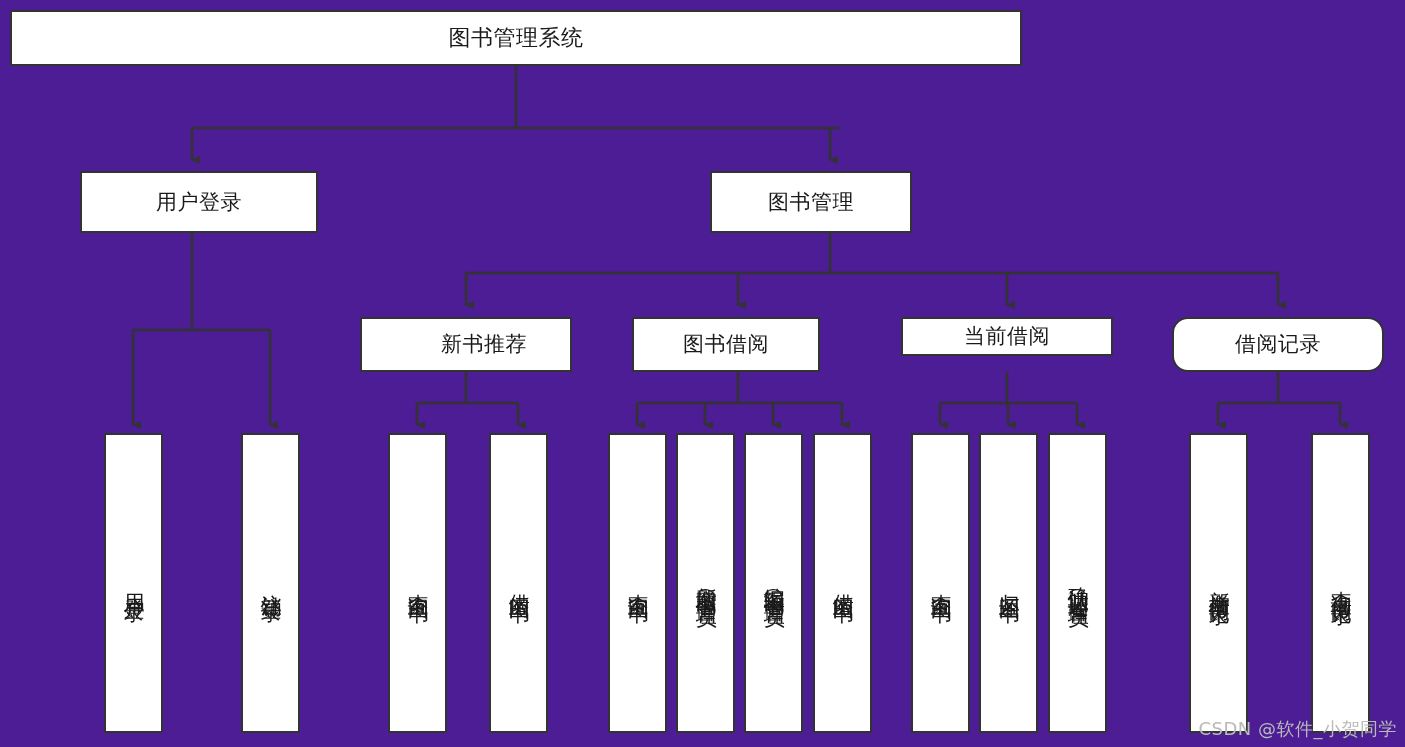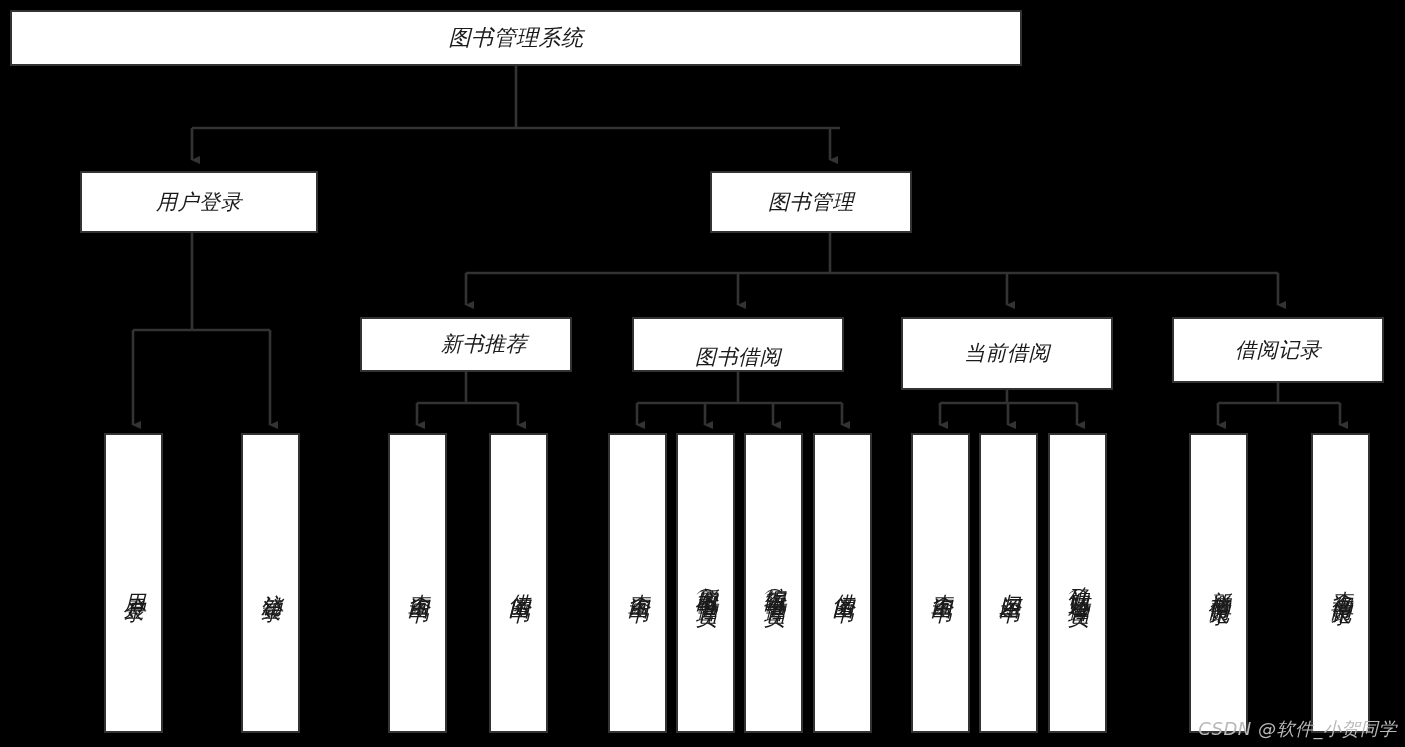--- a/index.html
+++ b/index.html
@@ -8,23 +8,22 @@
     padding: 0;
     background: #ffffff;
   }
   body {
     font-family: "DejaVu Sans", "Liberation Sans", sans-serif;
   }
   #canvas {
     position: relative;
     width: 1405px;
     height: 747px;
-    background: #000000;
+    background: #4c1d95;
     overflow: hidden;
-    font-style: italic;
   }
   svg.edges {
     position: absolute;
     left: 0;
     top: 0;
     width: 1405px;
     height: 747px;
     pointer-events: none;
   }
   .node {
@@ -140,29 +139,29 @@
   </div>
 
   <div class="node horiz" style="left:710px; top:171px; width:202px; height:62px;">
     <span class="label">图书管理</span>
   </div>
 
   <div class="node horiz" style="left:360px; top:317px; width:212px; height:55px;padding-left:36px;">
     <span class="label">新书推荐</span>
   </div>
 
-  <div class="node horiz" style="left:632px; top:317px; width:212px; height:55px;align-items:flex-end;">
+  <div class="node horiz" style="left:632px; top:317px; width:188px; height:55px;">
     <span class="label">图书借阅</span>
   </div>
 
-  <div class="node horiz" style="left:901px; top:317px; width:212px; height:73px;align-items:center;">
+  <div class="node horiz" style="left:901px; top:317px; width:212px; height:39px;align-items:center;">
     <span class="label">当前借阅</span>
   </div>
 
-  <div class="node horiz" style="left:1172px; top:317px; width:212px; height:66px;">
+  <div class="node horiz" style="left:1172px; top:317px; width:212px; height:55px;border-radius:16px;">
     <span class="label">借阅记录</span>
   </div>
 
   <div class="node vert" style="left:104px; top:433px; width:59px; height:300px;">
     <span class="label">用户登录</span>
   </div>
 
   <div class="node vert" style="left:241px; top:433px; width:59px; height:300px;">
     <span class="label">注销登录</span>
   </div>

